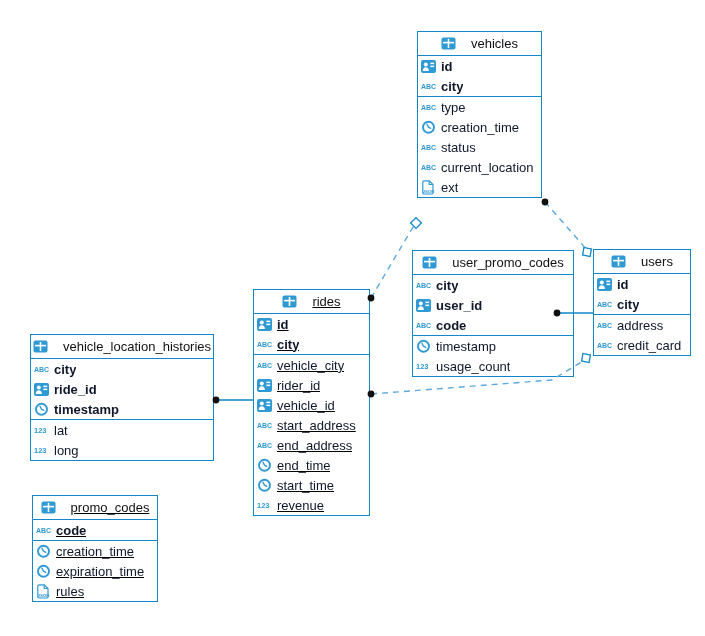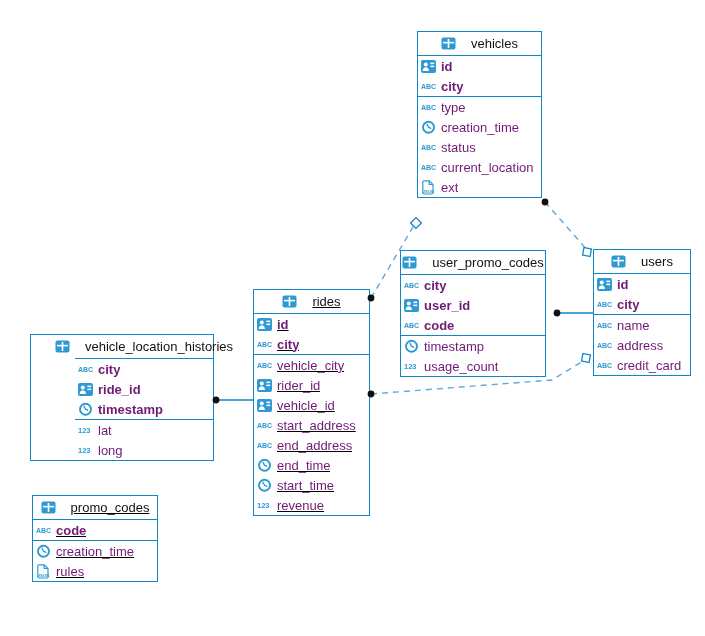--- a/index.html
+++ b/index.html
@@ -16,21 +16,21 @@
     box-sizing:border-box;z-index:2;
   }
   .thead{
     display:flex;align-items:center;justify-content:center;gap:15px;
     height:23px;border-bottom:1.5px solid var(--border-blue);
     font-size:13px;color:#111;white-space:nowrap;
   }
   .sect.keys{border-bottom:1.5px solid var(--border-blue);}
   .frow{
     display:flex;align-items:center;height:20px;padding:0 3px;
-    font-size:13px;color:#701a75;white-space:nowrap;
+    font-size:13px;color:#0f172a;white-space:nowrap;
   }
   .frow .icn{width:20px;min-width:20px;display:flex;align-items:center;}
   .thead .icn{display:flex;align-items:center;}
   .frow.key .flabel{font-weight:bold;}
   .flabel{overflow:hidden;}
 </style>
 </head>
 <body>
 
 <div id="canvas">
@@ -121,21 +121,21 @@
             <svg width="14" height="15" viewBox="0 0 14 15">
               <path d="M3 0.8 H8.2 L12 4.5 V12.8 a1.2 1.2 0 0 1 -1.2 1.2 H3 a1.2 1.2 0 0 1 -1.2 -1.2 V2 A1.2 1.2 0 0 1 3 0.8 Z" fill="#fff" stroke="#2f99d4" stroke-width="1.2"></path>
               <path d="M8.2 0.8 V4.5 H12" fill="none" stroke="#2f99d4" stroke-width="1.2"></path>
               <text x="1.6" y="12.6" font-size="4.3" font-weight="bold" fill="#2f99d4" font-family="Liberation Sans, sans-serif">JSON</text>
             </svg>
           </span>
           <span class="flabel">ext</span>
         </div>
       </div>
     </div>
-    <div class="table" style="left: 400px; top: 250px; width: 146px;">
+    <div class="table" style="left: 412px; top: 250px; width: 162px;">
       <div class="thead">
         <span class="icn">
           <svg width="15" height="13" viewBox="0 0 15 13">
             <rect x="0.5" y="0.5" width="14" height="12" rx="2" fill="#2f99d4"></rect>
             <rect x="2" y="4.8" width="11" height="1.6" fill="#fff"></rect>
             <rect x="6.7" y="2" width="1.6" height="9" fill="#fff"></rect>
           </svg>
         </span>
         <span class="tname">user_promo_codes</span>
       </div>
@@ -222,28 +222,20 @@
           <span class="flabel">city</span>
         </div>
       </div>
       <div class="sect">
         <div class="frow">
           <span class="icn">
             <svg width="19" height="10" viewBox="0 0 19 10">
               <text x="0" y="8.2" font-size="7" font-weight="bold" fill="#2f99d4" font-family="Liberation Sans, sans-serif">ABC</text>
             </svg>
           </span>
-          <span class="flabel">name</span>
-        </div>
-        <div class="frow">
-          <span class="icn">
-            <svg width="19" height="10" viewBox="0 0 19 10">
-              <text x="0" y="8.2" font-size="7" font-weight="bold" fill="#2f99d4" font-family="Liberation Sans, sans-serif">ABC</text>
-            </svg>
-          </span>
           <span class="flabel">address</span>
         </div>
         <div class="frow">
           <span class="icn">
             <svg width="19" height="10" viewBox="0 0 19 10">
               <text x="0" y="8.2" font-size="7" font-weight="bold" fill="#2f99d4" font-family="Liberation Sans, sans-serif">ABC</text>
             </svg>
           </span>
           <span class="flabel">credit_card</span>
         </div>
@@ -352,21 +344,21 @@
         <div class="frow">
           <span class="icn">
             <svg width="17" height="10" viewBox="0 0 17 10">
               <text x="0" y="8.2" font-size="7.5" font-weight="bold" fill="#2f99d4" font-family="Liberation Sans, sans-serif">123</text>
             </svg>
           </span>
           <span class="flabel">revenue</span>
         </div>
       </div>
     </div>
-    <div class="table" style="left: 30px; top: 334px; width: 184px; padding-left: 44px;">
+    <div class="table" style="left: 30px; top: 334px; width: 184px;">
       <div class="thead">
         <span class="icn">
           <svg width="15" height="13" viewBox="0 0 15 13">
             <rect x="0.5" y="0.5" width="14" height="12" rx="2" fill="#2f99d4"></rect>
             <rect x="2" y="4.8" width="11" height="1.6" fill="#fff"></rect>
             <rect x="6.7" y="2" width="1.6" height="9" fill="#fff"></rect>
           </svg>
         </span>
         <span class="tname">vehicle_location_histories</span>
       </div>
@@ -443,20 +435,29 @@
       </div>
       <div class="sect">
         <div class="frow">
           <span class="icn">
             <svg width="15" height="14" viewBox="0 0 15 14">
               <circle cx="7.5" cy="7.2" r="5.5" fill="#fff" stroke="#2f99d4" stroke-width="1.9"></circle>
               <path d="M7.5 7.2 L6 4.2 M7.5 7.2 L9.8 8.3" stroke="#2f99d4" stroke-width="1.4" fill="none" stroke-linecap="round"></path>
             </svg>
           </span>
           <span class="flabel">creation_time</span>
+        </div>
+        <div class="frow">
+          <span class="icn">
+            <svg width="15" height="14" viewBox="0 0 15 14">
+              <circle cx="7.5" cy="7.2" r="5.5" fill="#fff" stroke="#2f99d4" stroke-width="1.9"></circle>
+              <path d="M7.5 7.2 L6 4.2 M7.5 7.2 L9.8 8.3" stroke="#2f99d4" stroke-width="1.4" fill="none" stroke-linecap="round"></path>
+            </svg>
+          </span>
+          <span class="flabel">expiration_time</span>
         </div>
         <div class="frow">
           <span class="icn">
             <svg width="14" height="15" viewBox="0 0 14 15">
               <path d="M3 0.8 H8.2 L12 4.5 V12.8 a1.2 1.2 0 0 1 -1.2 1.2 H3 a1.2 1.2 0 0 1 -1.2 -1.2 V2 A1.2 1.2 0 0 1 3 0.8 Z" fill="#fff" stroke="#2f99d4" stroke-width="1.2"></path>
               <path d="M8.2 0.8 V4.5 H12" fill="none" stroke="#2f99d4" stroke-width="1.2"></path>
               <text x="1.6" y="12.6" font-size="4.3" font-weight="bold" fill="#2f99d4" font-family="Liberation Sans, sans-serif">JSON</text>
             </svg>
           </span>
           <span class="flabel">rules</span>

